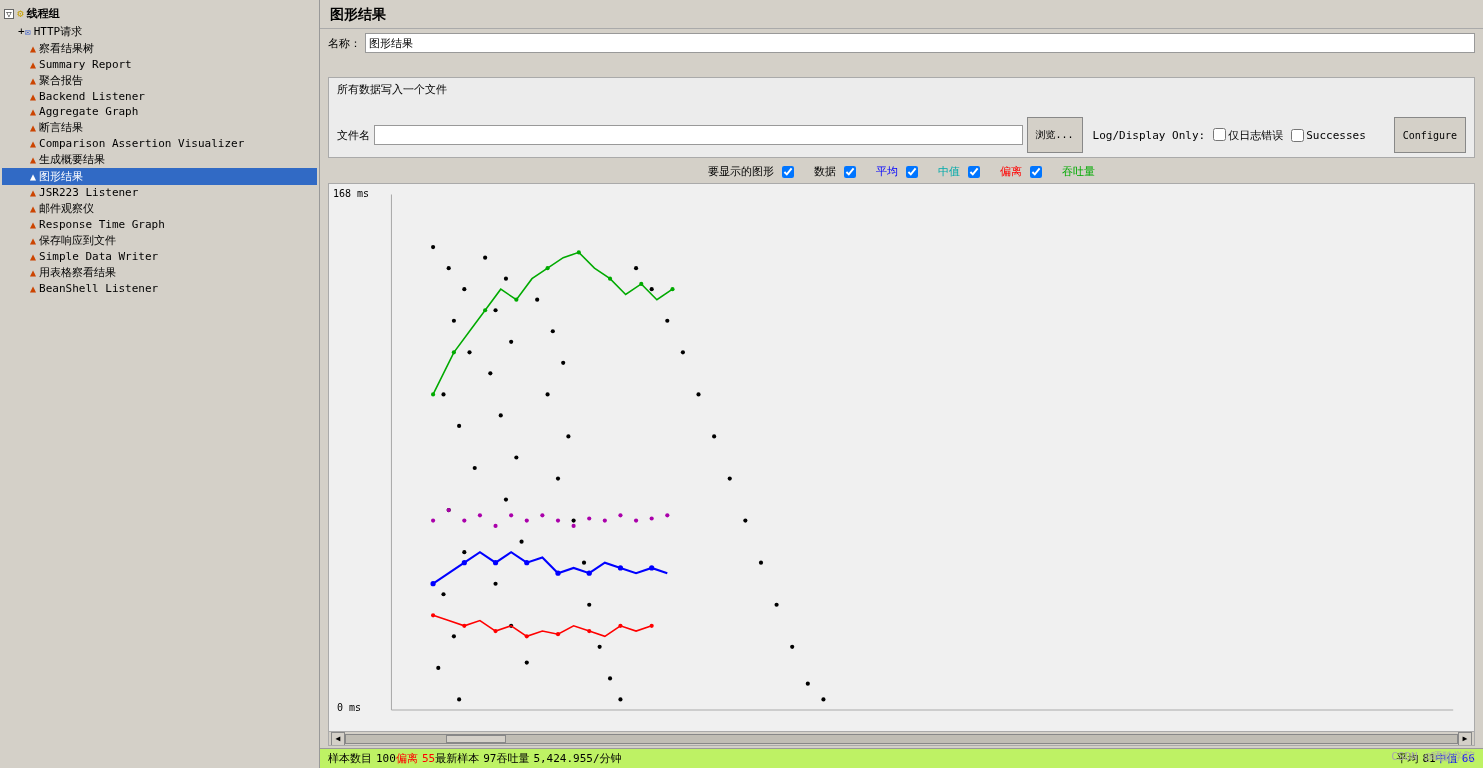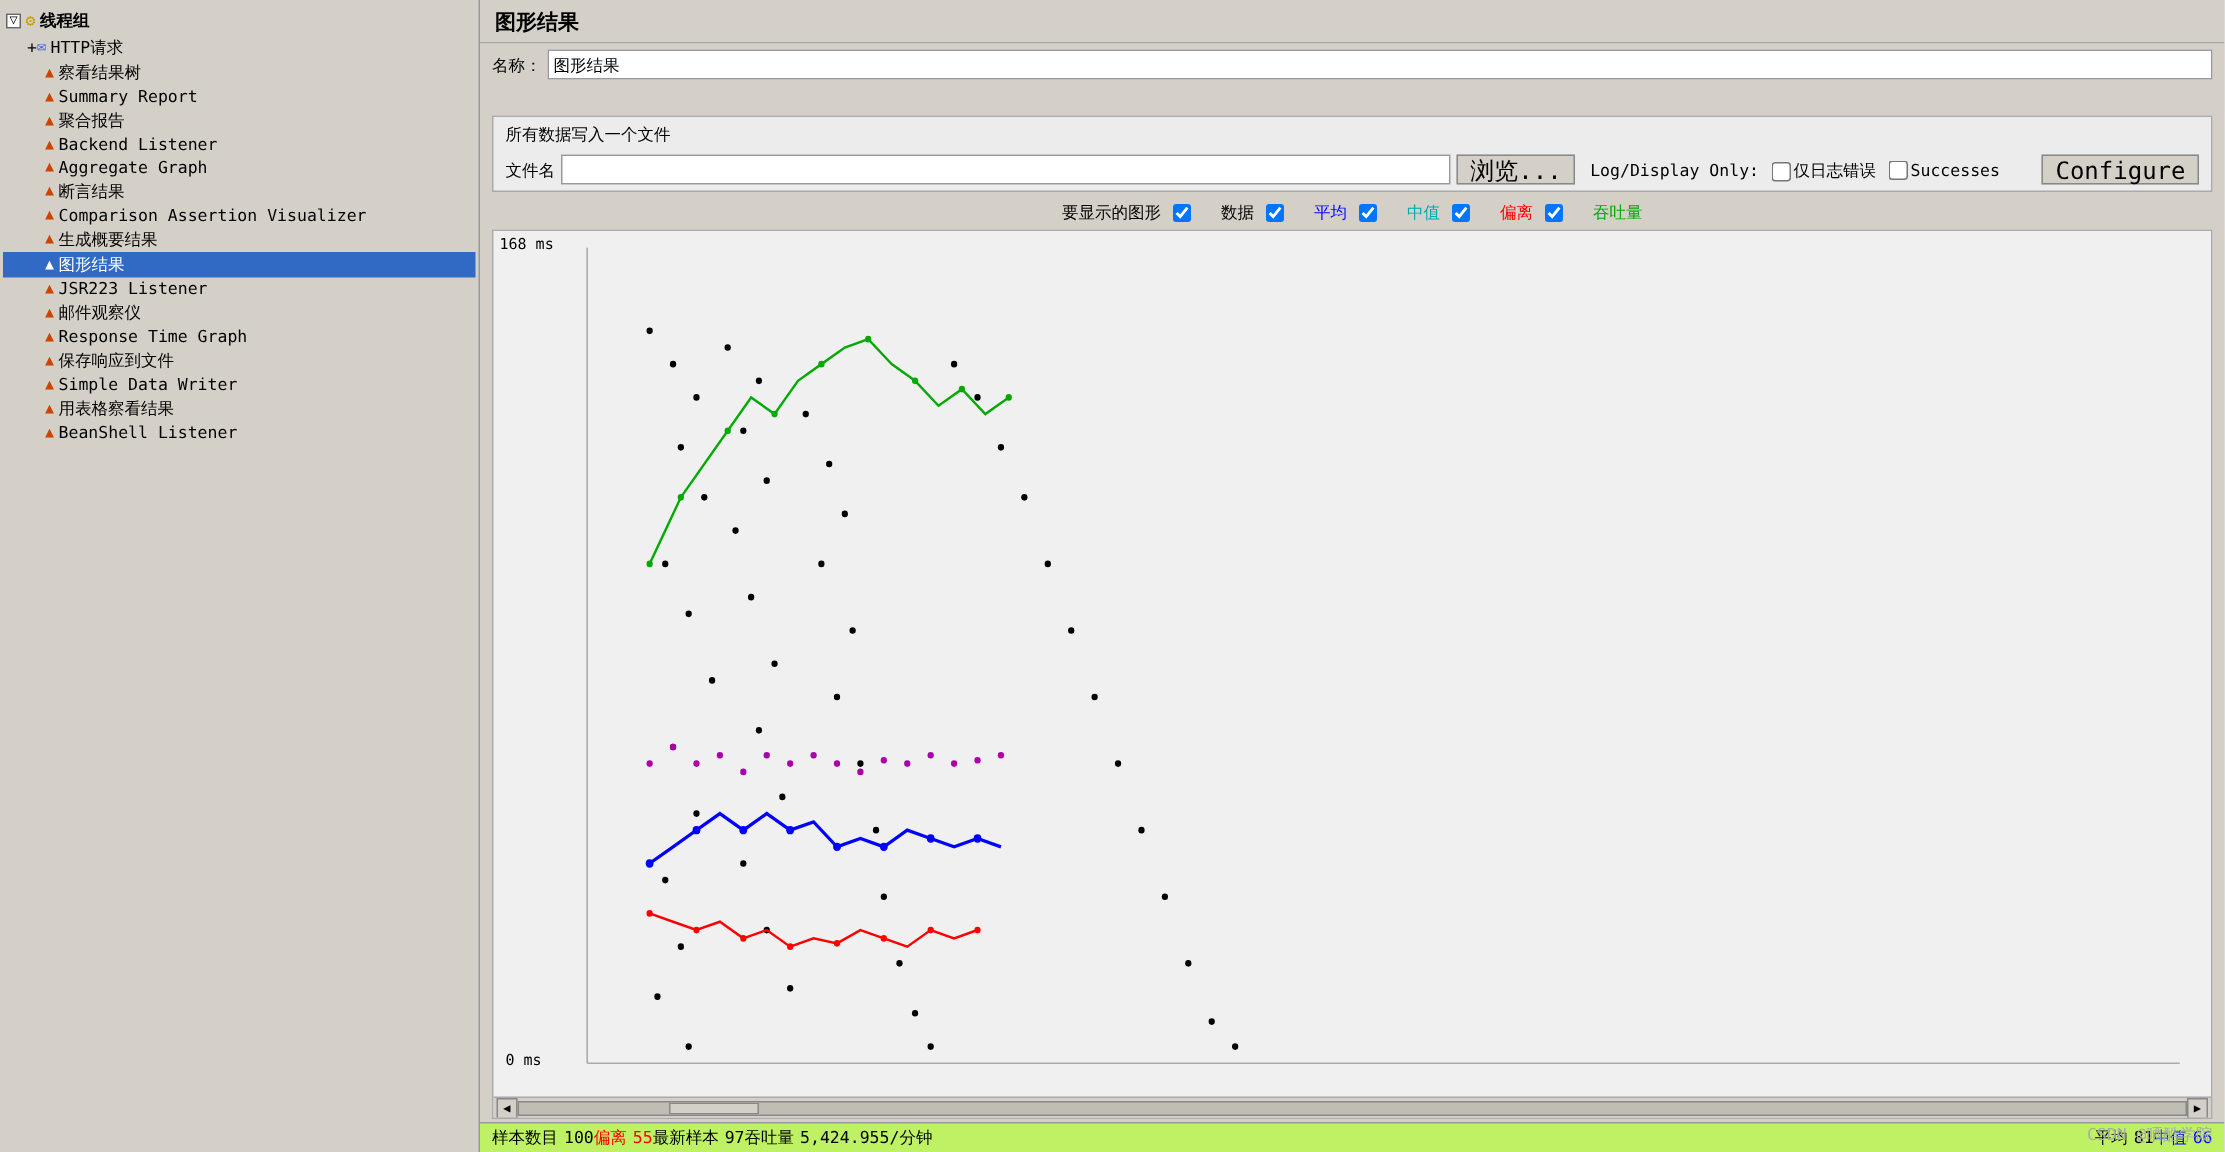--- a/index.html
+++ b/index.html
@@ -115,21 +115,21 @@
 
     .file-area {
       background: #ececec;
       border: 1px solid #aaa;
       padding: 4px 8px;
       margin: 2px 8px;
     }
 
     .file-area-title {
       font-size: 11px;
-      margin-bottom: 6px;
+      margin-bottom: 20px;
       color: #000;
     }
 
     .file-row {
       display: flex;
       align-items: center;
       gap: 4px;
     }
 
     .file-label {
@@ -140,33 +140,33 @@
     .file-input {
       flex: 1;
       height: 20px;
       border: 1px solid #999;
       background: #fff;
       font-size: 11px;
       padding: 1px 3px;
     }
 
     .btn {
-      height: 20px;
+      height: 36px;
       padding: 0 8px;
       border: 1px solid #888;
       background: #d4d0c8;
-      font-size: 16px;
+      font-size: 10px;
       cursor: pointer;
       font-family: inherit;
       white-space: nowrap;
     }
 
     .checkbox-group {
       display: flex;
-      align-items: flex-end;
+      align-items: flex-start;
       gap: 2px;
       font-size: 11px;
     }
 
     
     .graph-controls {
       display: flex;
       align-items: center;
       justify-content: center;
       padding: 4px 8px;

